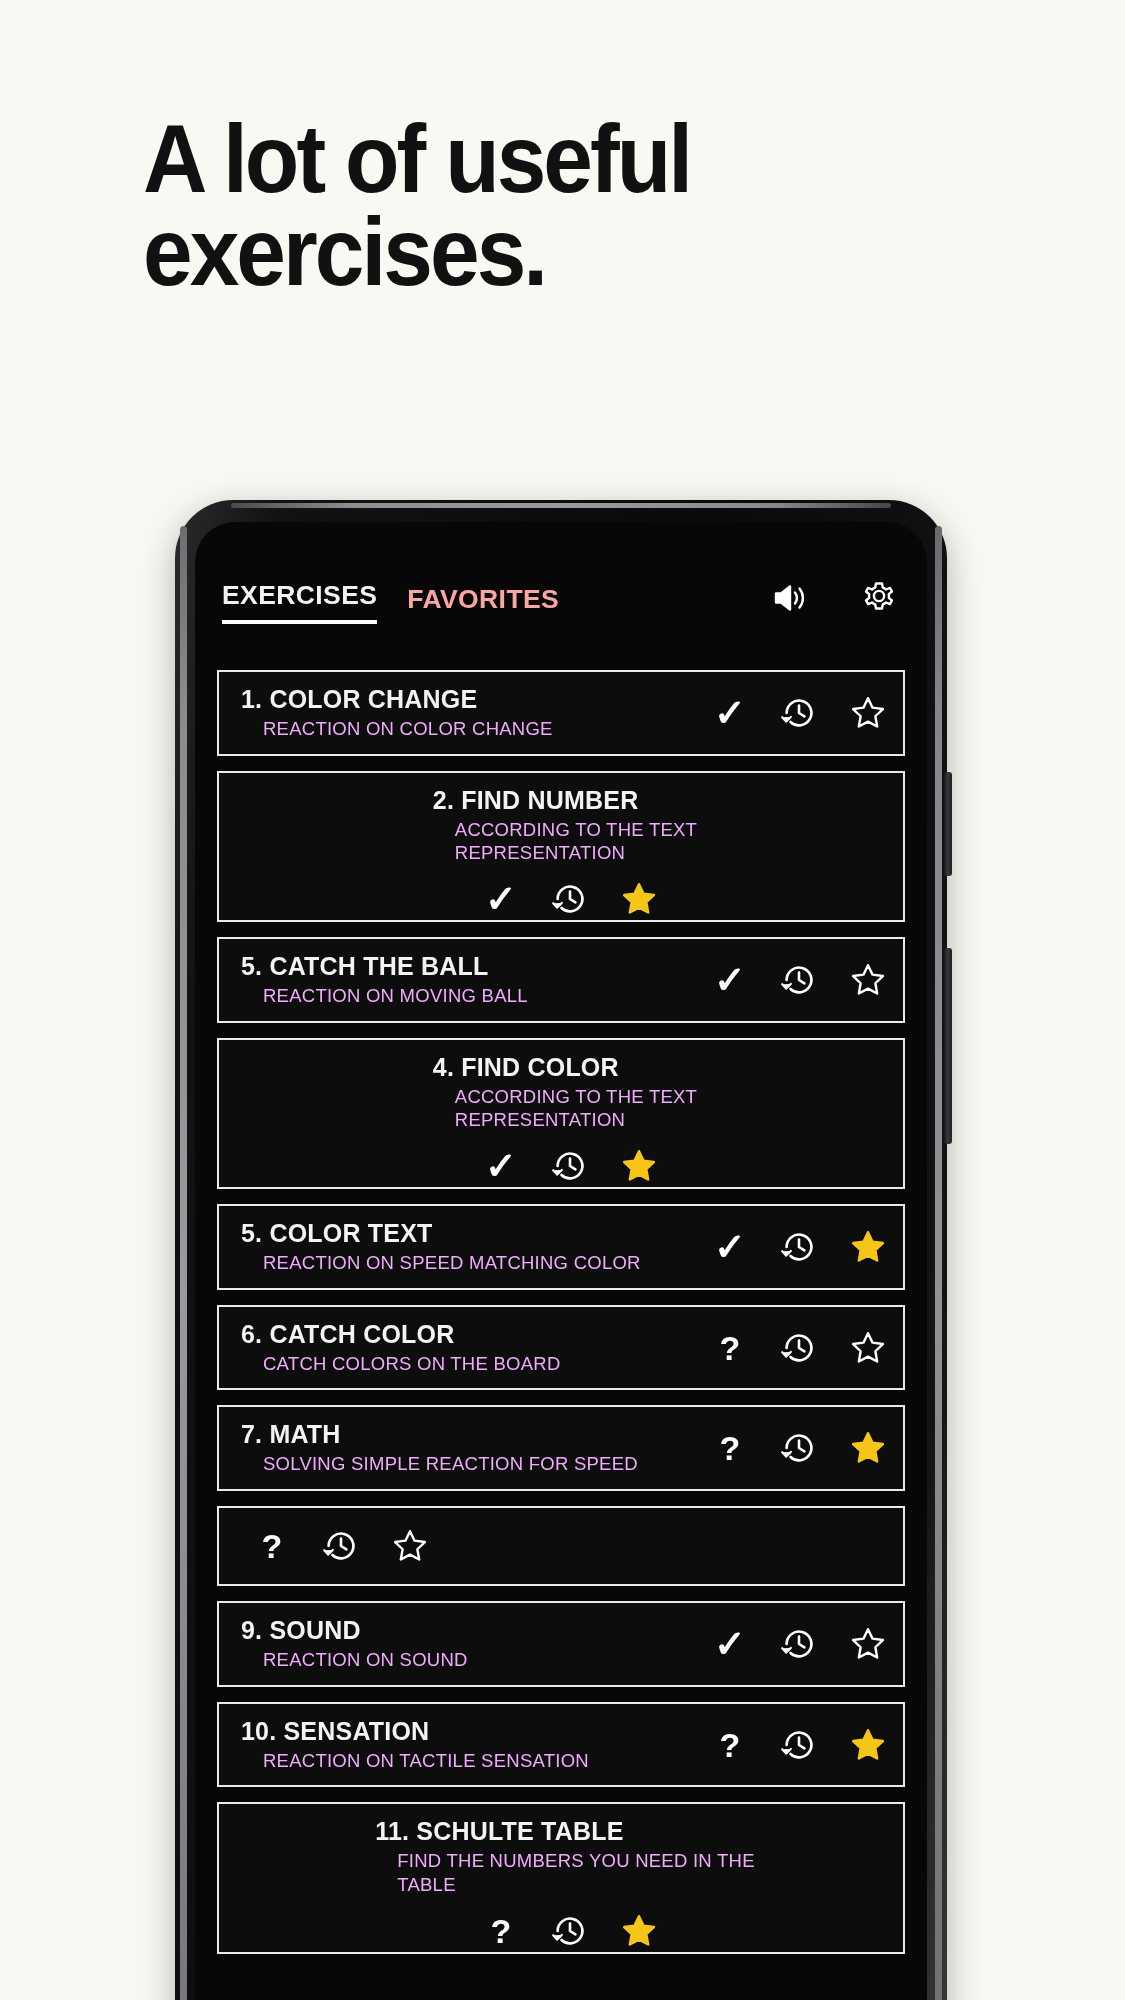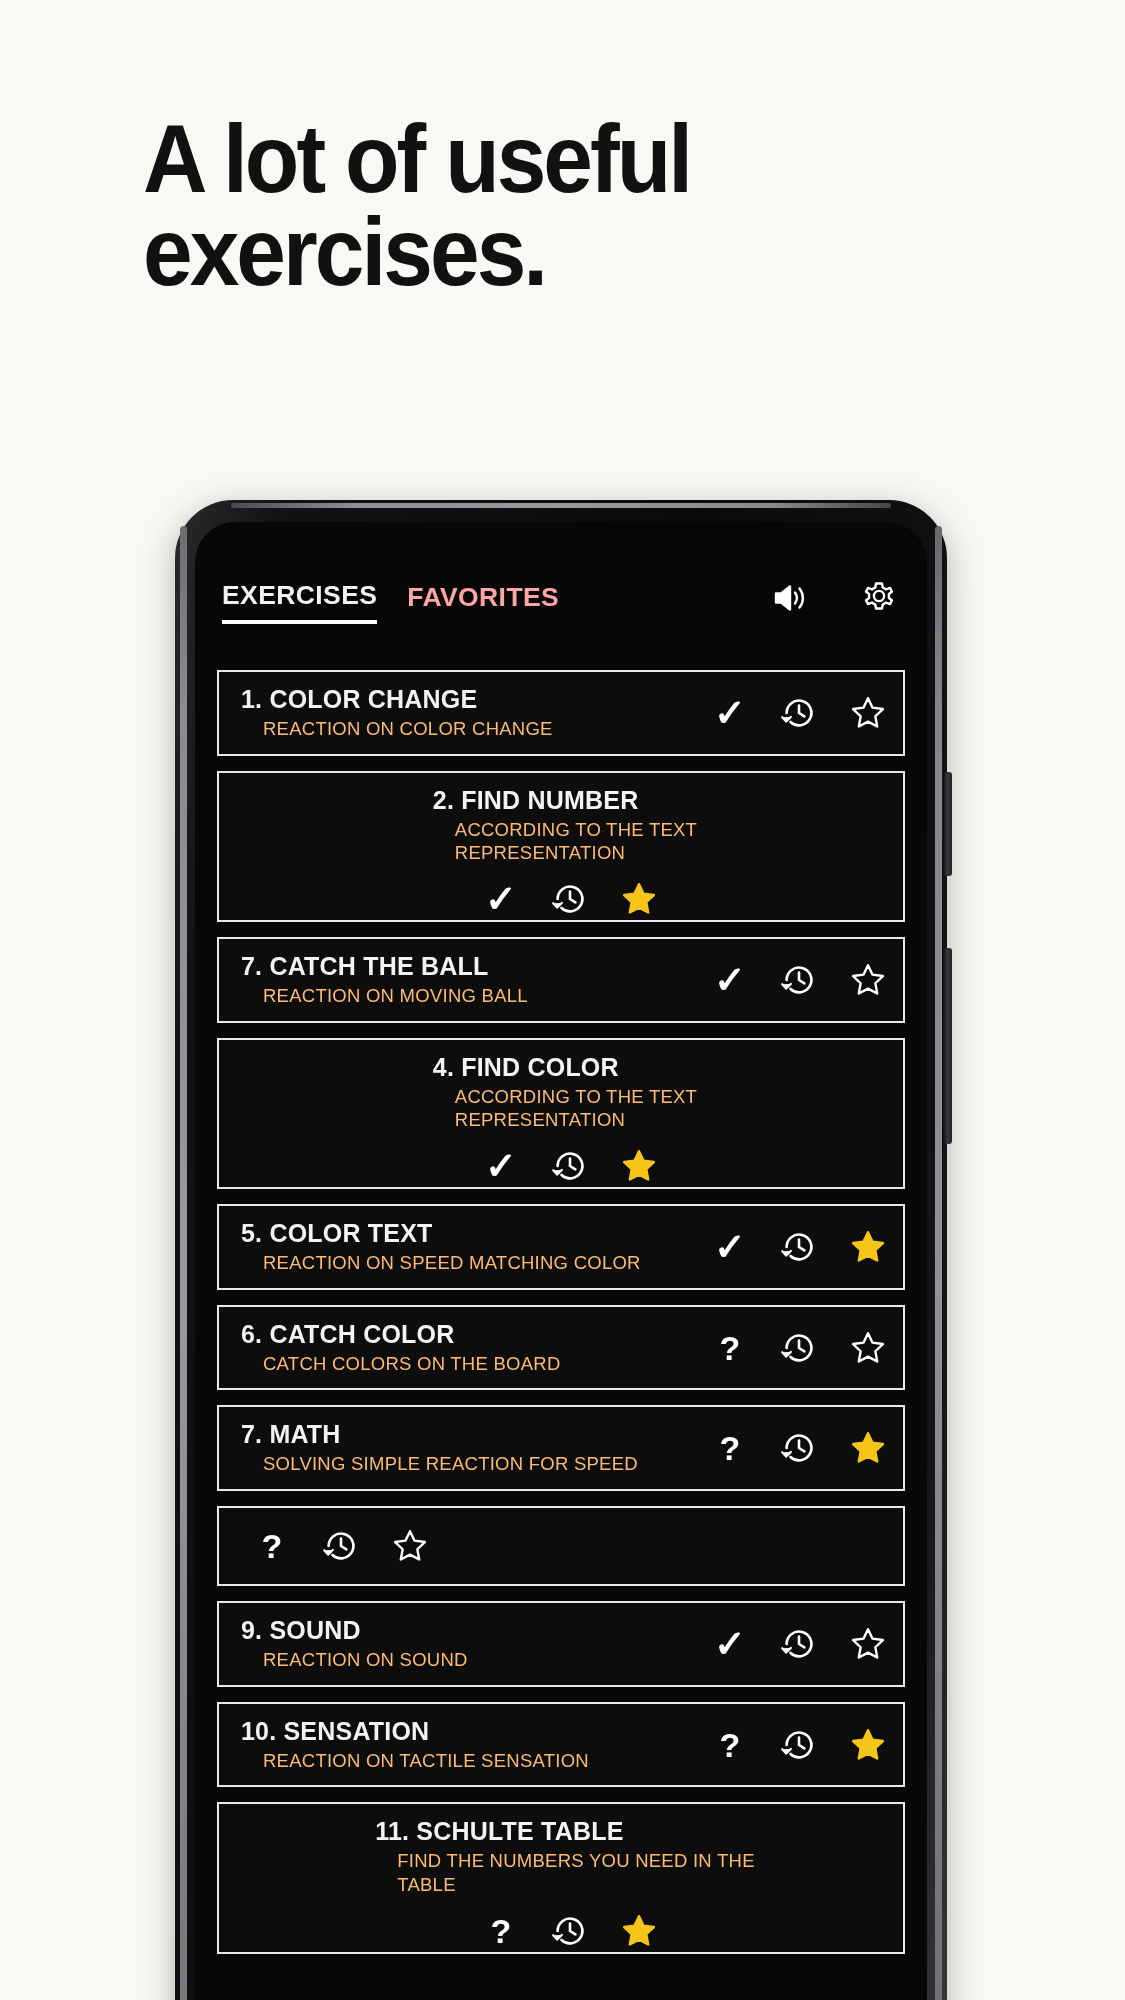--- a/index.html
+++ b/index.html
@@ -81,21 +81,21 @@
     border-radius:40px 40px 0 0;
     overflow:hidden;
   }
 
   
   .topbar {
     position:absolute; left:0; top:58px; width:100%; height:66px;
   }
   .tabs {
     position:absolute; left:27px; top:0;
-    display:flex; align-items:center; gap:30px;
+    display:flex; align-items:flex-end; gap:30px;
   }
   .tab {
     font-size:26.5px; font-weight:bold; letter-spacing:0.4px;
     color:#f2f2f2; padding-bottom:9px;
     font-family:"Liberation Sans", sans-serif;
   }
   .tab.active { border-bottom:4px solid #ffffff; }
   .tab.inactive { color:#fca5a5; }
 
   .top-icons {
@@ -120,21 +120,21 @@
   }
   .card.two-line { min-height:100px;flex-direction:column; }
   .card-text { flex:1 1 auto; padding:13px 0; }
   .card-title {
     font-size:25px; font-weight:bold; color:#f3f3f3;
     letter-spacing:0.2px; line-height:1.12;
     font-family:"Liberation Sans", sans-serif;
   }
   .card-sub {
     margin-top:4px; margin-left:22px;
-    font-size:18.5px; color:#fdba74; letter-spacing:0.25px;
+    font-size:18.5px; color:#f0abfc; letter-spacing:0.25px;
     line-height:1.28; font-weight:normal;
     font-family:"Liberation Sans", sans-serif;
     white-space:pre-line;
   }
   .card-actions {
     flex:0 0 auto; display:flex; align-items:center; gap:27px;
     padding-left:10px;
   }
   .act { width:42px; height:42px; display:flex; align-items:center; justify-content:center; }
   .status-mark {
@@ -229,21 +229,21 @@
             </span>
             <span class="act">
               <svg class="icon-svg" viewBox="0 0 38 38" fill="#f5c518" stroke="#f5c518" stroke-width="2.4" stroke-linejoin="round">
                 <path d="M19 4.2 l4.55 9.45 10.35 1.4 -7.55 7.2 1.85 10.3 -9.2-4.95 -9.2 4.95 1.85-10.3 -7.55-7.2 10.35-1.4 Z"></path>
               </svg>
             </span>
           </div>
         </div>
         <div class="card">
           <div class="card-text">
-            <div class="card-title">7. CATCH THE BALL</div>
+            <div class="card-title">5. CATCH THE BALL</div>
             <div class="card-sub">REACTION ON MOVING BALL</div>
           </div>
           <div class="card-actions">
             <span class="act">
               <span class="status-mark check">✓</span>
             </span>
             <span class="act">
               <svg class="icon-svg" viewBox="0 0 38 38" fill="none" stroke="#ffffff" stroke-width="2.6" stroke-linecap="round" stroke-linejoin="round">
                 <path d="M6.6 19a12.4 12.4 0 1 1 3.9 9"></path>
                 <path d="M10.8 22.9 L6.2 27.6 L2.2 23.2" fill="#ffffff" stroke="#ffffff" stroke-width="2.2"></path>

